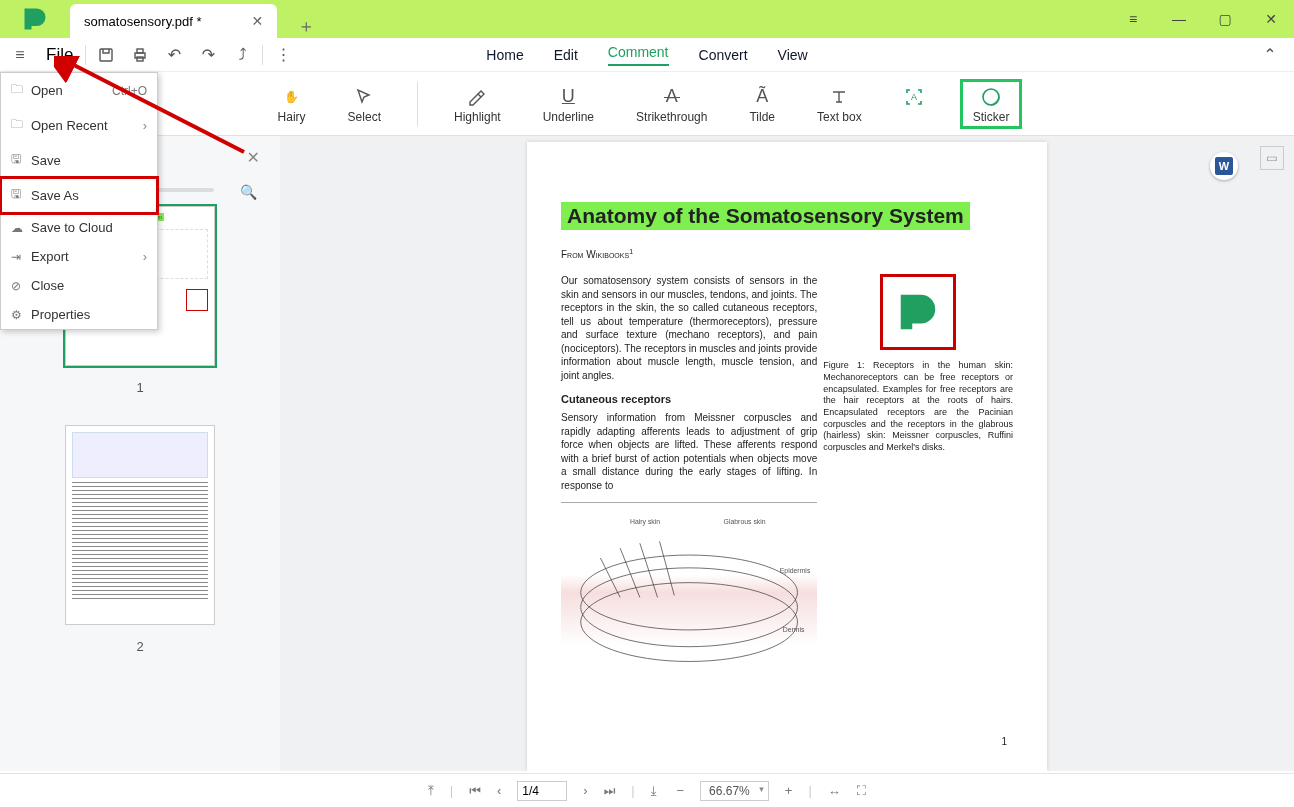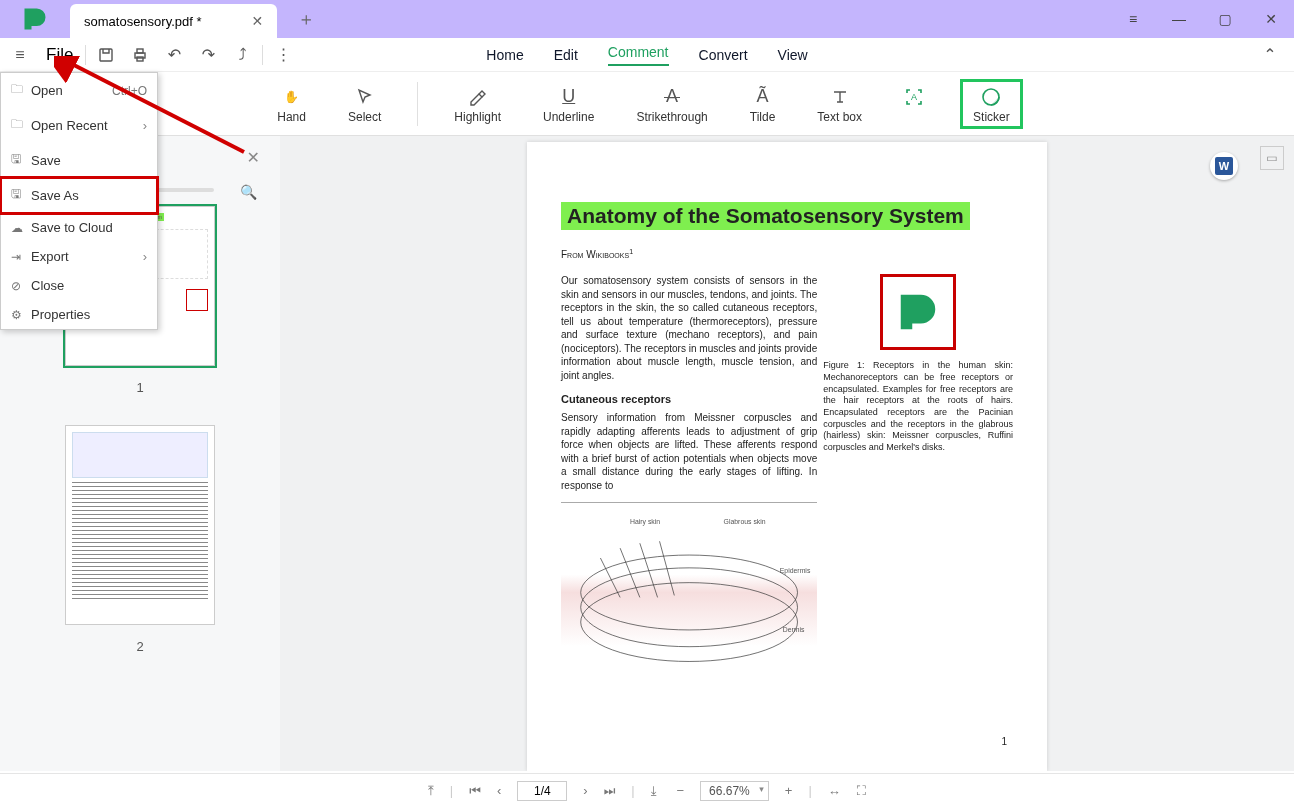--- a/index.html
+++ b/index.html
@@ -1,19 +1,19 @@
 <!DOCTYPE html>
 <html><head>
 <meta charset="utf-8">
 <style>
 * { margin:0; padding:0; box-sizing:border-box; font-family:"Segoe UI",Arial,sans-serif; }
 body { width:1294px; height:807px; background:#fff; overflow:hidden; position:relative; }
 
 
-.titlebar { height:38px; display:flex; align-items:center; background:#c4b5fd; }
+.titlebar { height:38px; display:flex; align-items:flex-end; background:#bef264; }
 .app-logo { width:70px; height:38px; display:flex; align-items:center; justify-content:center; }
 .app-logo svg { width:28px; height:28px; }
 .doc-tab { background:#fff; height:34px; margin-top:4px; display:flex; align-items:center; padding:0 14px; border-radius:6px 6px 0 0; font-size:13px; }
 .doc-tab .close-x { margin-left:50px; color:#666; font-size:14px; }
 .new-tab { margin-left:20px; color:#666; font-size:18px; }
 .win-controls { margin-left:auto; display:flex; }
 .win-controls div { width:46px; height:38px; display:flex; align-items:center; justify-content:center; color:#444; font-size:14px; }
 
 
 .toolbar { height:34px; display:flex; align-items:center; padding:0 6px; gap:6px; border-bottom:1px solid #eee; position:relative; }
@@ -74,21 +74,21 @@
 .file-menu .mi .chev { margin-left:auto; color:#888; }
 .file-menu .mi.saveas { outline:3px solid #d00000; outline-offset:-1px; }
 
 
 .red-arrow { position:absolute; top:56px; left:54px; z-index:60; }
 
 
 .bottom { position:absolute; bottom:0; left:0; right:0; height:34px; background:#fff; border-top:1px solid #e5e5e5; display:flex; align-items:center; justify-content:center; gap:20px; font-size:13px; color:#555;}
 .bottom .nav-grp { display:flex; align-items:center; gap:16px;}
 .bottom .vsep { color:#ccc; }
-.bottom input.pg { width:50px; text-align:center; border:1px solid #ccc; padding:2px 4px; font-size:12px;}
+.bottom input.pg { width:50px; border:1px solid #ccc; padding:2px 4px; font-size:12px;}
 .bottom .zoom-val { border:1px solid #ccc; padding:2px 18px 2px 8px; font-size:12px; position:relative;}
 .bottom .zoom-val::after{content:"▾";position:absolute;right:4px;top:2px;font-size:9px;color:#888;}
 .bottom .ico { color:#777; }
 </style>
 </head>
 <body>
 
 <div class="titlebar">
   <div class="app-logo">
     <svg viewBox="0 0 32 32">
@@ -137,21 +137,21 @@
   <span>Home</span>
   <span>Edit</span>
   <span class="active">Comment</span>
   <span>Convert</span>
   <span>View</span>
 </div>
 
 <div class="ribbon-body">
   <div class="rb-item">
       <div class="ico">✋</div>
-      <span>Hand</span>
+      <span>Hairy</span>
     </div>
   <div class="rb-item">
       <div class="ico">
         <svg width="18" height="18" viewBox="0 0 18 18" fill="none" stroke="#555" stroke-width="1.4">
           <path d="M3 2l4 12 2-5 5-2z"></path>
         </svg>
       </div>
       <span>Select</span>
     </div>
   <div class="rb-sep"></div>

